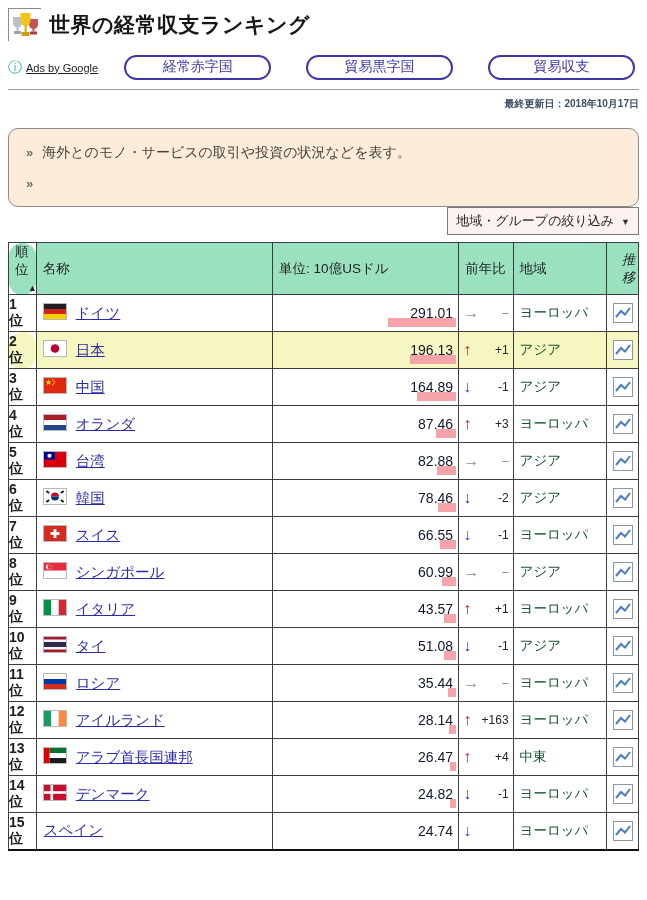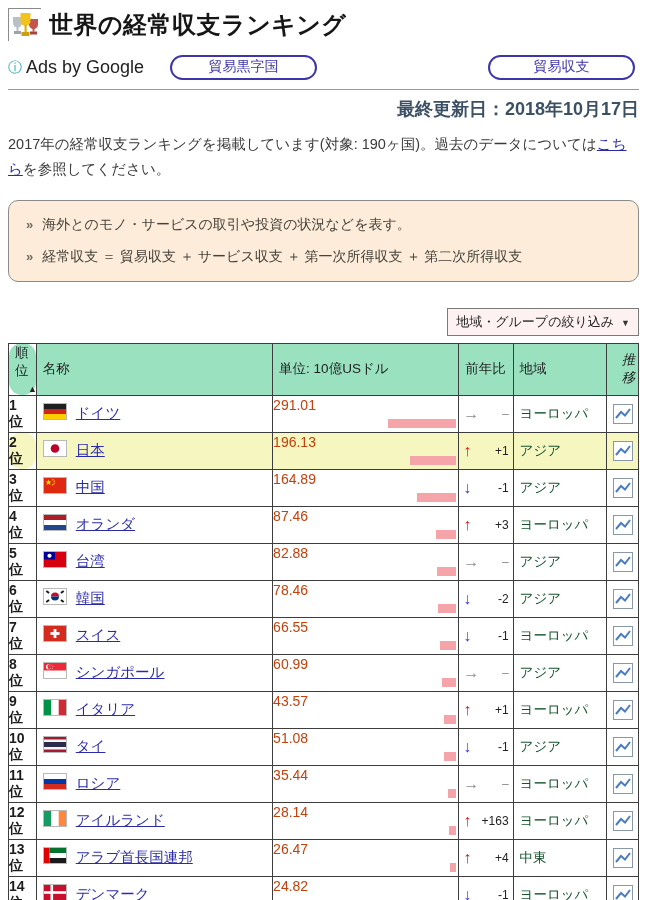--- a/index.html
+++ b/index.html
@@ -12,46 +12,46 @@
   html,body{background:#fff;}
   body{
     width:647px;height:900px;overflow:hidden;
     font-family:"Liberation Sans","DejaVu Sans",sans-serif;
     color:#333;font-size:14px;
   }
   .wrap{padding:8px 8px 0 8px;}
   
   .hdr{display:flex;align-items:center;gap:8px;margin-bottom:14px;}
   .hdr .icon{width:33px;height:33px;border:1px solid #8a8a8a;background:#fff;flex:0 0 auto;}
-  .hdr h1{font-size:24px;font-weight:bold;color:#161616;letter-spacing:.5px;}
+  .hdr h1{font-size:21px;font-weight:bold;color:#161616;letter-spacing:.5px;}
   
   .ads{display:flex;align-items:center;padding-bottom:9px;border-bottom:1px solid #9a9a9a;}
   .ads .info{color:#2aa8a8;font-size:14px;margin-right:4px;}
-  .ads .adslabel{font-size:18px;color:#222;}
+  .ads .adslabel{font-size:11px;color:#222;text-decoration:underline;}
   .pills{display:flex;flex:1;justify-content:space-between;margin-left:26px;margin-right:4px;}
   .pill{
     display:inline-block;width:147px;text-align:center;
     border:2px solid #3d35a8;border-radius:13px;color:#3d35a8;
     font-size:14px;padding:1px 0 2px;background:#fff;cursor:pointer;
   }
   
-  .updated{text-align:right;margin-top:7px;font-weight:bold;color:var(--updated);font-size:18px;}
+  .updated{text-align:right;margin-top:7px;font-weight:bold;color:var(--updated);font-size:10px;}
   
   .intro{margin-top:11px;font-size:14.5px;line-height:1.75;color:#3a3a3a;}
   .intro a{color:var(--link);}
   
   .note{
     margin-top:17px;background:var(--note-bg);border:1px solid #8a8a8a;
     border-radius:10px;padding:15px 17px;
   }
   .note .item{display:flex;align-items:baseline;font-size:14px;color:#46423a;}
   .note .item + .item{margin-top:14px;}
   .note .marker{color:#6f6a5c;font-weight:bold;margin-right:9px;font-size:13px;}
   
-  .filterrow{margin-top:26px;text-align:right;}
+  .filterrow{text-align:right;}
   .filterbtn{
     display:inline-block;background:var(--filter-bg);border:1px solid #7a7a7a;
     font-size:13px;color:#222;padding:4px 8px;cursor:pointer;
     font-family:inherit;
   }
   .filterbtn .caret{font-size:9px;margin-left:7px;color:#333;}
   
   table{border-collapse:collapse;width:631px;margin-top:7px;table-layout:fixed;}
   th,td{border:1px solid var(--border);}
   table{border-bottom:2px solid #111;}
@@ -65,21 +65,21 @@
   tr.hl td{background:var(--hl);}
   .c-rank{width:27px;border-radius:13px;}  .c-name{width:230px;} .c-val{width:181px;}
   .c-yoy{width:53px;}   .c-region{width:91px;} .c-trend{width:31px;}
   td.c-rank{text-align:right;padding-right:25px;font-weight:bold;color:#1c1c1c;}
   td.c-name{padding-left:7px;}
   .namecell{display:flex;align-items:flex-start;}
   .flag{width:22px;height:15px;display:inline-block;outline:1px solid #b9b9b9;margin-right:10px;flex:0 0 auto;font-size:0;line-height:0;}
   .flag svg{display:block;}
   td.c-name a{color:var(--link);font-size:14.5px;}
   td.c-val{position:relative;vertical-align:top;}
-  .num{padding:1px 5px 0 0;color:#c2410c;}
+  .num{text-align:right;padding:10px 5px 0 0;color:#0f172a;}
   .bar{position:absolute;right:2px;bottom:4px;height:9px;background:var(--bar);}
   td.c-yoy .in{display:flex;align-items:center;justify-content:space-between;padding:0 4px;}
   .arrow{font-weight:bold;font-size:16px;}
   .arrow.up{color:var(--up);} .arrow.down{color:var(--down);} .arrow.same{color:var(--same);}
   .yoyv{font-size:12px;color:#222;}
   .yoyv.muted{color:#8a8a8a;}
   td.c-region{padding-left:6px;font-size:13.5px;color:#14532d;}
   td.c-trend{text-align:center;}
   .trend{display:inline-block;width:20px;height:20px;vertical-align:middle;cursor:pointer;font-size:0;line-height:0;}
 </style>
@@ -106,37 +106,36 @@
         <rect x="12.5" y="23" width="8" height="4" fill="#caa00e"></rect>
       </svg>
     </span>
     <h1>世界の経常収支ランキング</h1>
   </div>
 
   <div class="ads">
     <span class="info">ⓘ</span>
     <span class="adslabel">Ads by Google</span>
     <span class="pills">
+      <span class="pill">経常赤字国</span>
       <span class="pill">貿易黒字国</span>
       <span class="pill">貿易収支</span>
     </span>
   </div>
 
   <div class="updated">最終更新日：2018年10月17日</div>
 
-  <p class="intro"><span>2017年の経常収支ランキングを掲載しています(対象: 190ヶ国)。過去のデータについては</span><a href="#">こちら</a><span>を参照してください。</span></p>
 
   <div class="note">
     <div class="item">
       <span class="marker">»</span>
       <span>海外とのモノ・サービスの取引や投資の状況などを表す。</span>
     </div>
     <div class="item">
       <span class="marker">»</span>
-      <span>経常収支 ＝ 貿易収支 ＋ サービス収支 ＋ 第一次所得収支 ＋ 第二次所得収支</span>
     </div>
   </div>
 
   <div class="filterrow">
     <button class="filterbtn"><span>地域・グループの絞り込み</span><span class="caret">▼</span></button>
   </div>
 
   <table>
     <thead>
       <tr>

